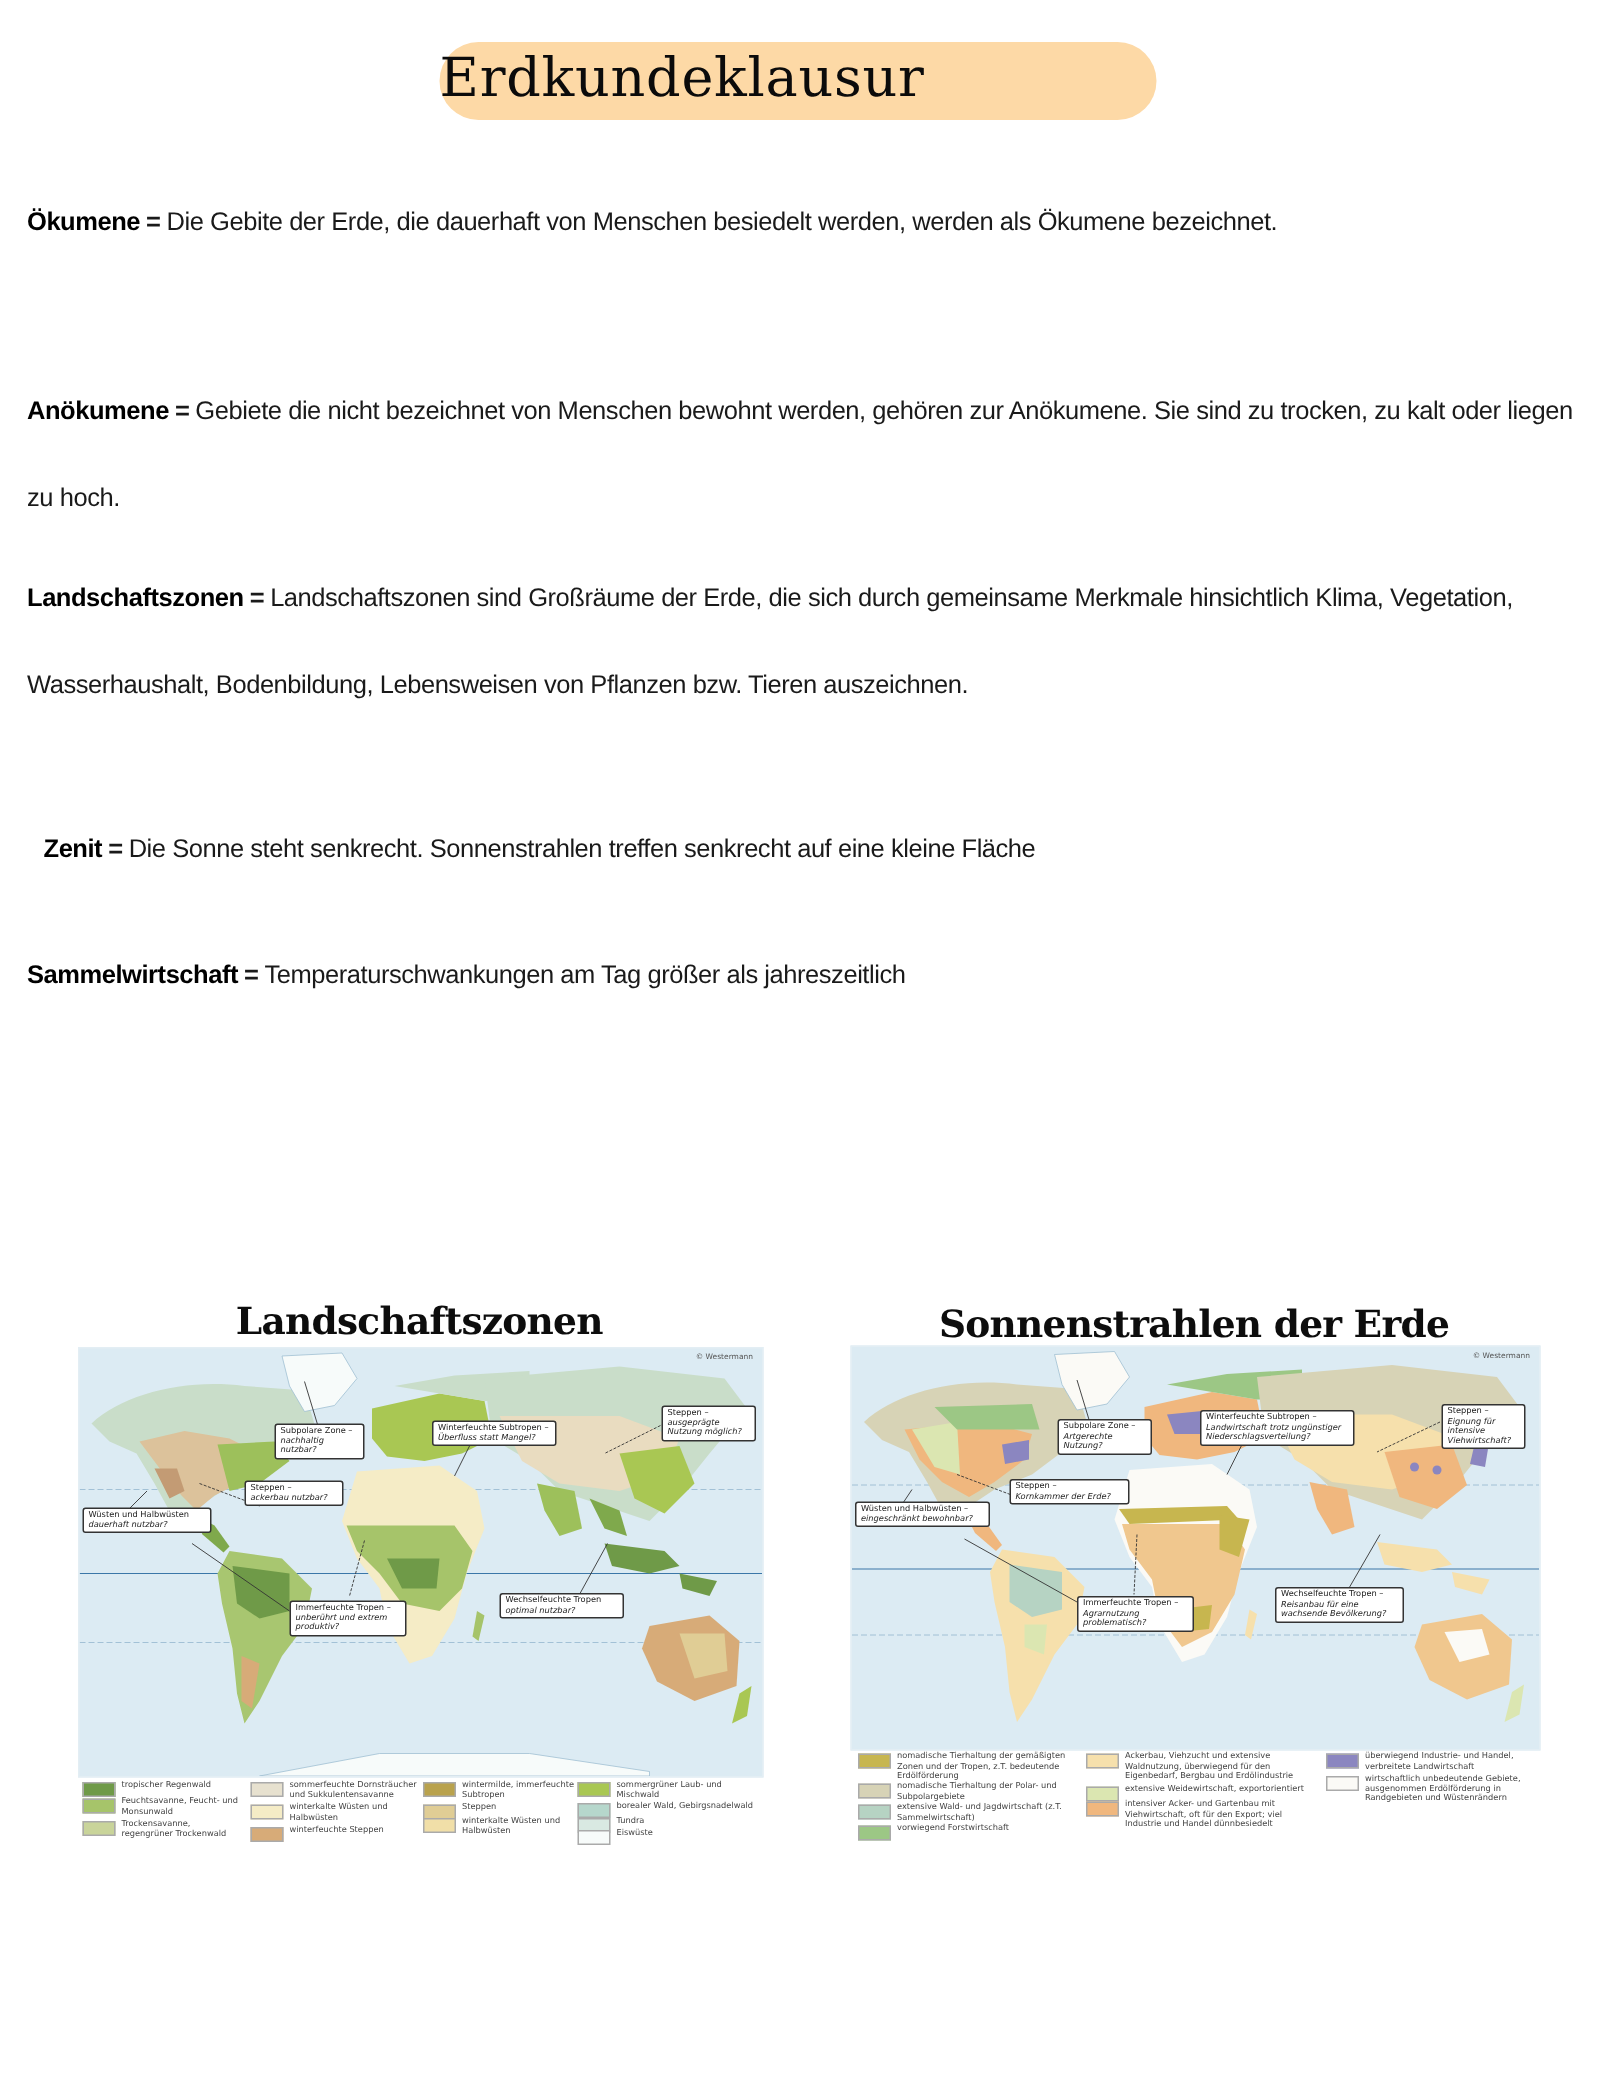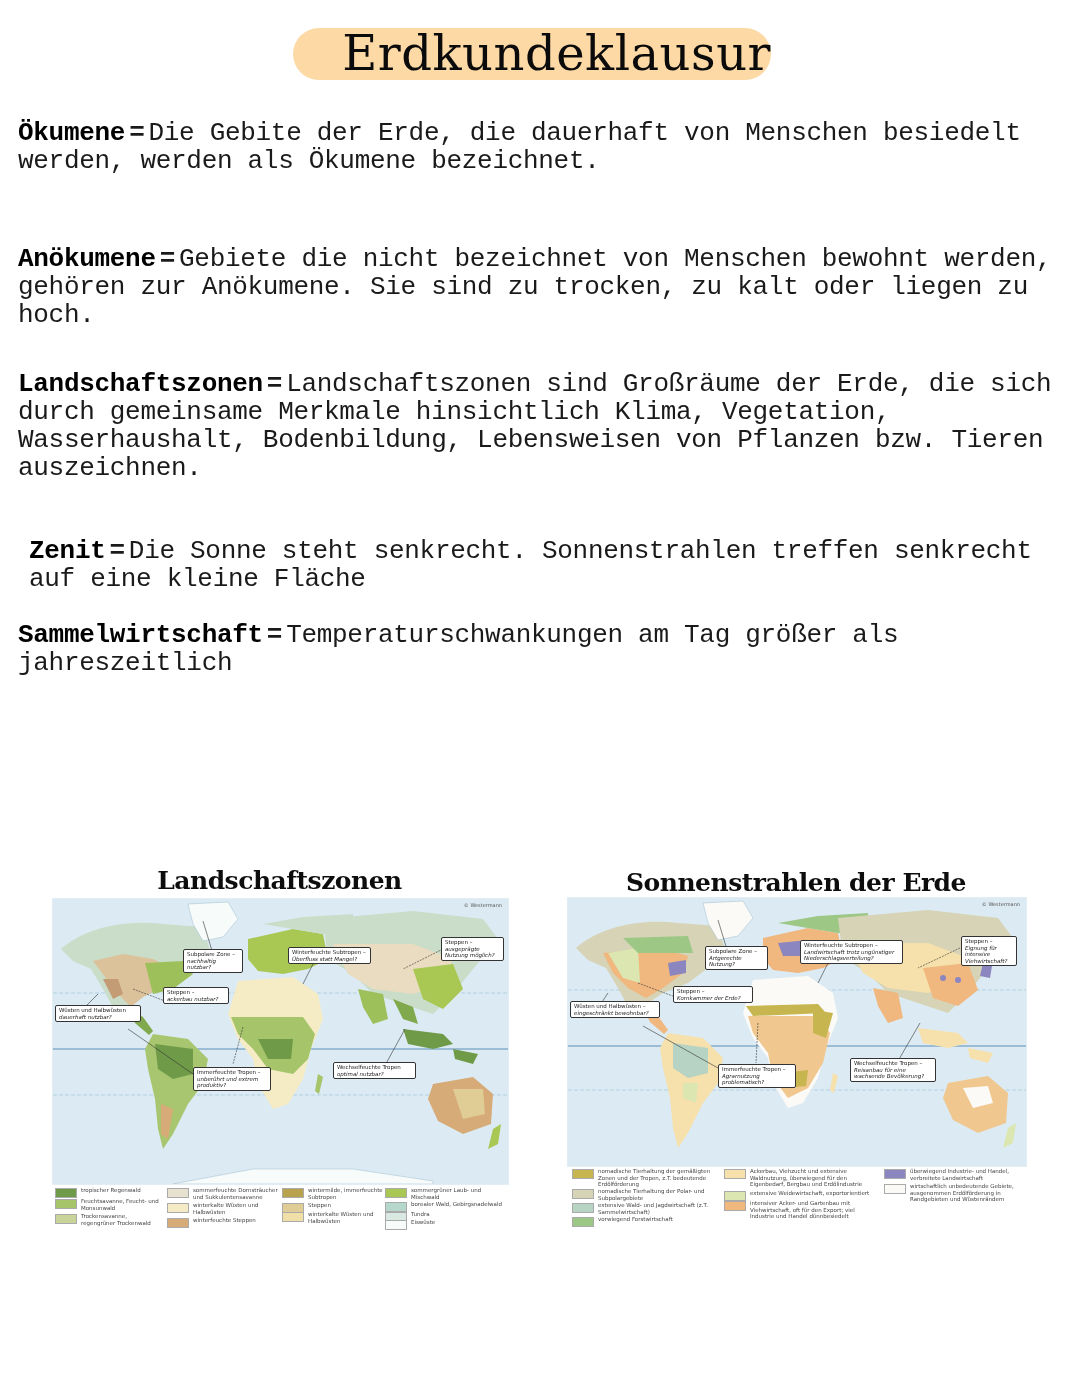--- a/index.html
+++ b/index.html
@@ -3,28 +3,28 @@
 <meta charset="utf-8">
 <style>
   html, body { margin: 0; padding: 0; background: #ffffff; }
   body { width: 1080px; height: 1394px; position: relative; overflow: hidden; font-family: "DejaVu Sans", sans-serif; color: #111; }
 
   .title-pill {
     position: absolute; left: 293px; top: 28px; width: 478px; height: 52px;
     background: #fdd9a6; border-radius: 26px;
   }
   .title-text {
-    position: absolute; left: 293px; top: 22px; width: 478px; text-align: right;
-    font-family: "DejaVu Serif", serif; font-size: 48px; line-height: 62px; color: #0b0b0b;
+    position: absolute; left: 293px; top: 22px; width: 478px; text-align: left;
+    font-family: "DejaVu Serif", serif; font-size: 36px; line-height: 62px; color: #0b0b0b;
     letter-spacing: 0.5px;
   }
 
   .def {
     position: absolute; left: 18px; width: 1045px;
-    font-family: Liberation Mono, monospace; font-size: 26px; line-height: 28px;
+    font-family: Liberation Sans, sans-serif; font-size: 17px; line-height: 58px;
     color: #1a1a1a; letter-spacing: -0.3px;
     transform-origin: left top;
   }
   .def .term { font-weight: bold; color: #000; }
   .def .eq { font-weight: bold; margin: 0 4px; }
   .def .body { font-weight: normal; font-stretch: condensed; }
 
   .map-title {
     position: absolute; font-family: "DejaVu Serif", serif; font-weight: bold;
     font-size: 25px; color: #0d0d0d; text-align: center; letter-spacing: -0.5px;

